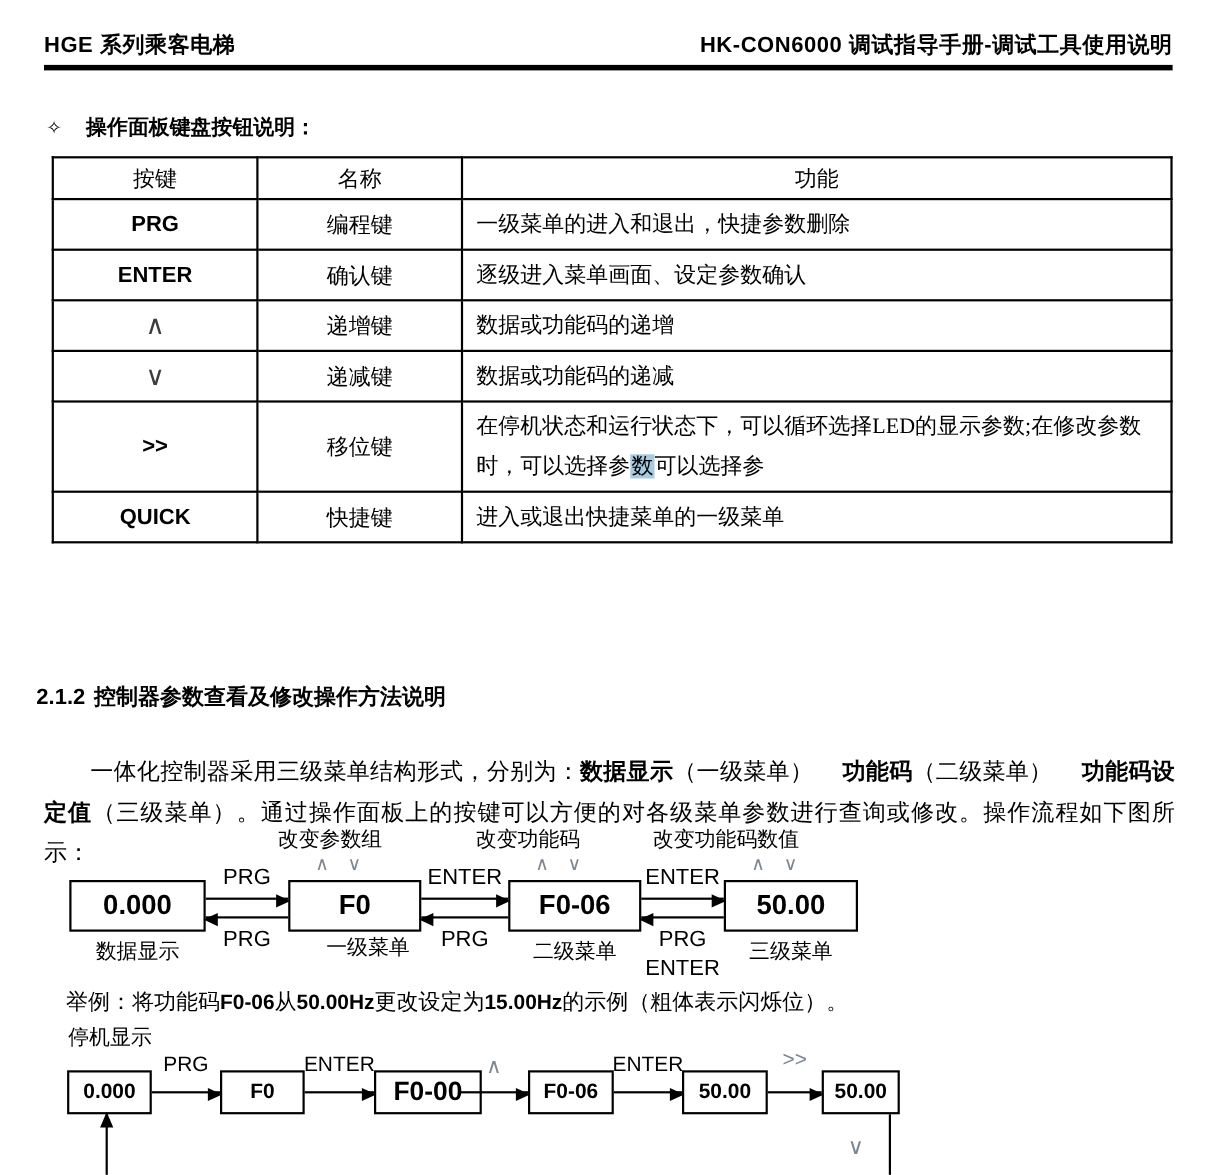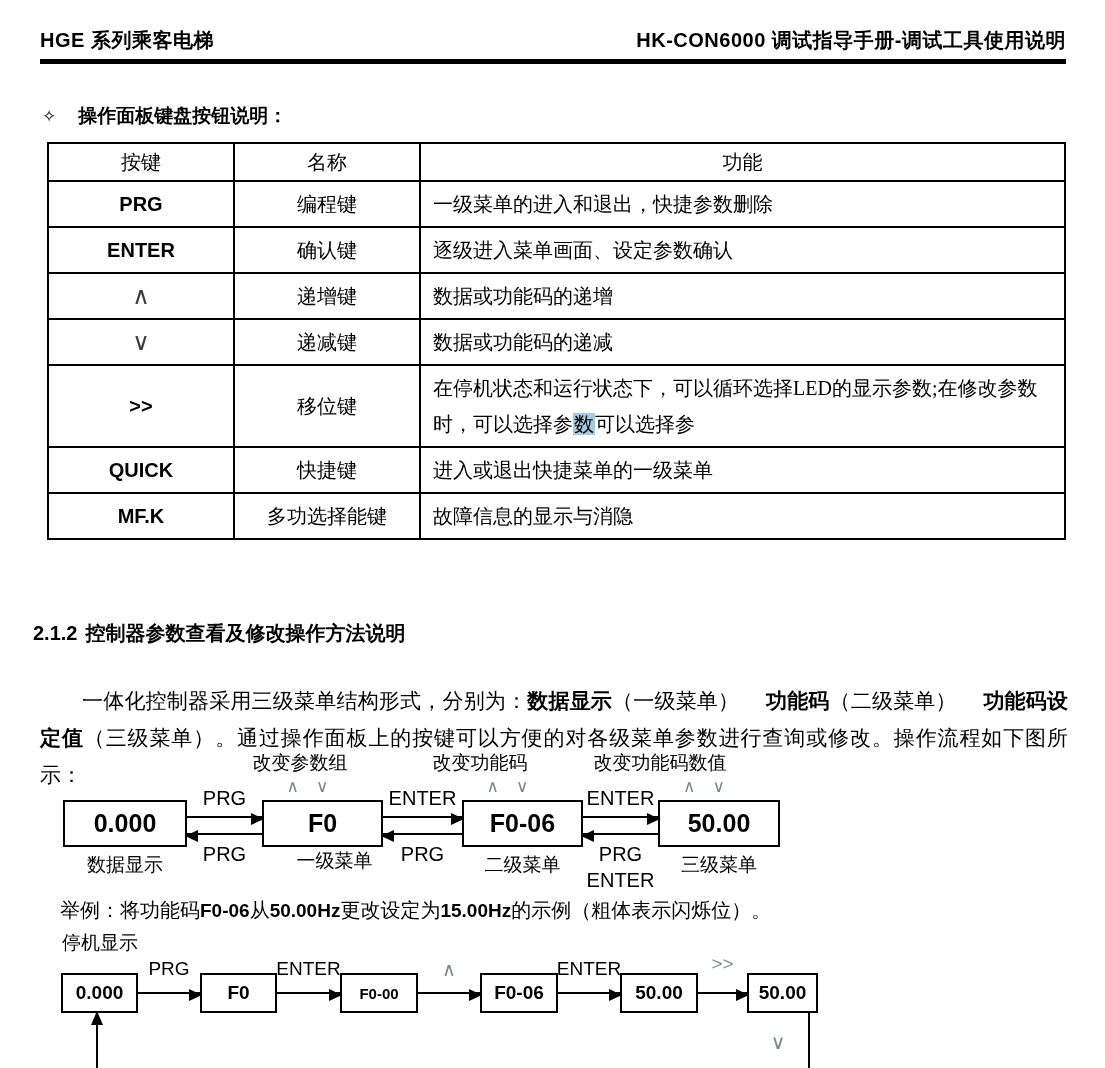--- a/index.html
+++ b/index.html
@@ -125,25 +125,20 @@
       </tr>
       <tr class="tall">
         <td class="key-cell col1">&gt;&gt;</td>
         <td class="name-cell col2">移位键</td>
         <td class="func-cell"><span>在停机状态和运行状态下，可以循环选择LED的显示参数;在修改参数时，可以选择参</span><span class="hl" style="background: rgb(167, 203, 226);">数</span><span>可以选择参</span></td>
       </tr>
       <tr>
         <td class="key-cell col1">QUICK</td>
         <td class="name-cell col2">快捷键</td>
         <td class="func-cell"><span>进入或退出快捷菜单的一级菜单</span></td>
-      </tr>
-      <tr>
-        <td class="key-cell col1">MF.K</td>
-        <td class="name-cell col2">多功选择能键</td>
-        <td class="func-cell"><span>故障信息的显示与消隐</span></td>
       </tr>
     </tbody>
 </table>
 
 <div id="sec212">
   <span class="num">2.1.2</span><span>控制器参数查看及修改操作方法说明</span>
 </div>
 
 <p id="para"><span>一体化控制器采用三级菜单结构形式，分别为：</span><span class="bold">数据显示</span><span>（一级菜单）　 </span><span class="bold">功能码</span><span>（二级菜单）　 </span><span class="bold">功能码设定值</span><span>（三级菜单）。通过操作面板上的按键可以方便的对各级菜单参数进行查询或修改。操作流程如下图所示：</span></p>
 
@@ -177,21 +172,21 @@
     <div class="dlabel latin" style="left: 620.5px; top: 869px;">ENTER</div>
   </div>
 
 <div id="example"><span>举例：将功能码</span><span class="bold">F0-06</span><span>从</span><span class="bold">50.00Hz</span><span>更改设定为</span><span class="bold">15.00Hz</span><span>的示例（粗体表示闪烁位）。</span></div>
 
 <div id="stop-label">停机显示</div>
 
 <div id="diagram2" class="abs" style="left:0;top:0;width:1105px;height:1068px;pointer-events:none;">
     <div class="dbox" style="left: 61px; top: 973px; width: 77px; height: 40px; font-size: 19px;">0.000</div>
     <div class="dbox" style="left: 200px; top: 973px; width: 77px; height: 40px; font-size: 19px;">F0</div>
-    <div class="dbox" style="left: 340px; top: 973px; width: 78px; height: 40px; font-size: 15px;">F0-00</div>
+    <div class="dbox" style="left: 340px; top: 973px; width: 98px; height: 40px; font-size: 24px;">F0-00</div>
     <div class="dbox" style="left: 480px; top: 973px; width: 78px; height: 40px; font-size: 19px;">F0-06</div>
     <div class="dbox" style="left: 620px; top: 973px; width: 78px; height: 40px; font-size: 19px;">50.00</div>
     <div class="dbox" style="left: 747px; top: 973px; width: 71px; height: 40px; font-size: 19px;">50.00</div>
     <div class="hline arr-r" style="left: 138px; top: 992px; width: 62px;"></div>
     <div class="dlabel latin" style="left: 169px; top: 958px; font-size: 19px;">PRG</div>
     <div class="hline arr-r" style="left: 277px; top: 992px; width: 63px;"></div>
     <div class="dlabel latin" style="left: 308.5px; top: 958px; font-size: 19px;">ENTER</div>
     <div class="hline arr-r" style="left: 418px; top: 992px; width: 62px;"></div>
     <div class="dlabel latin" style="left: 449px; top: 958px; font-size: 19px; color: rgb(125, 135, 144);">∧</div>
     <div class="hline arr-r" style="left: 558px; top: 992px; width: 62px;"></div>

